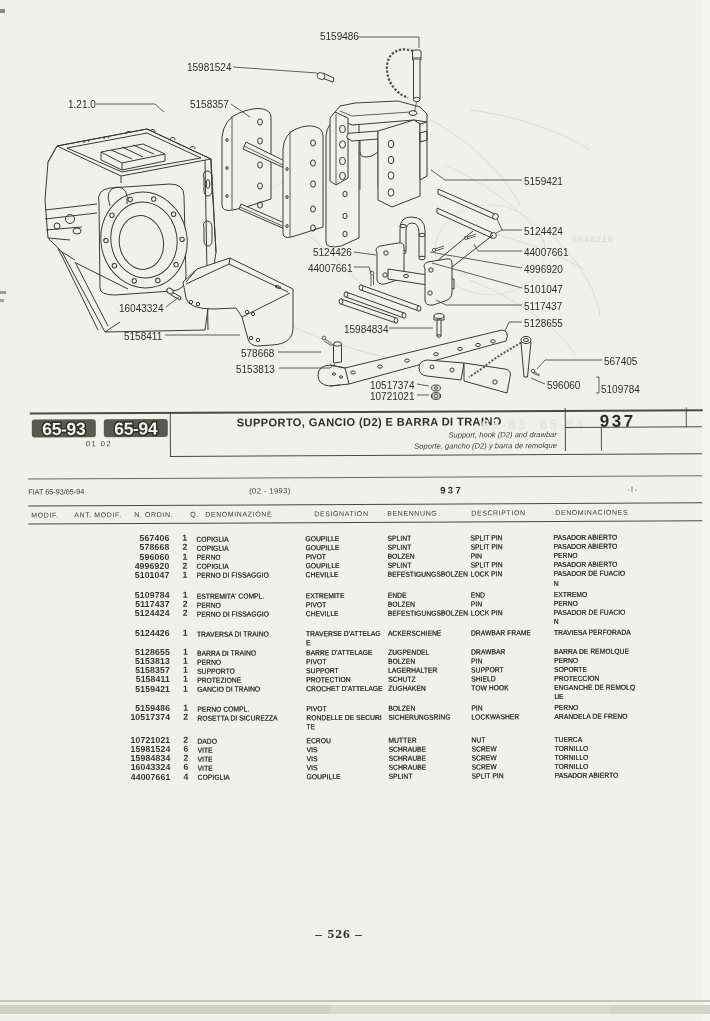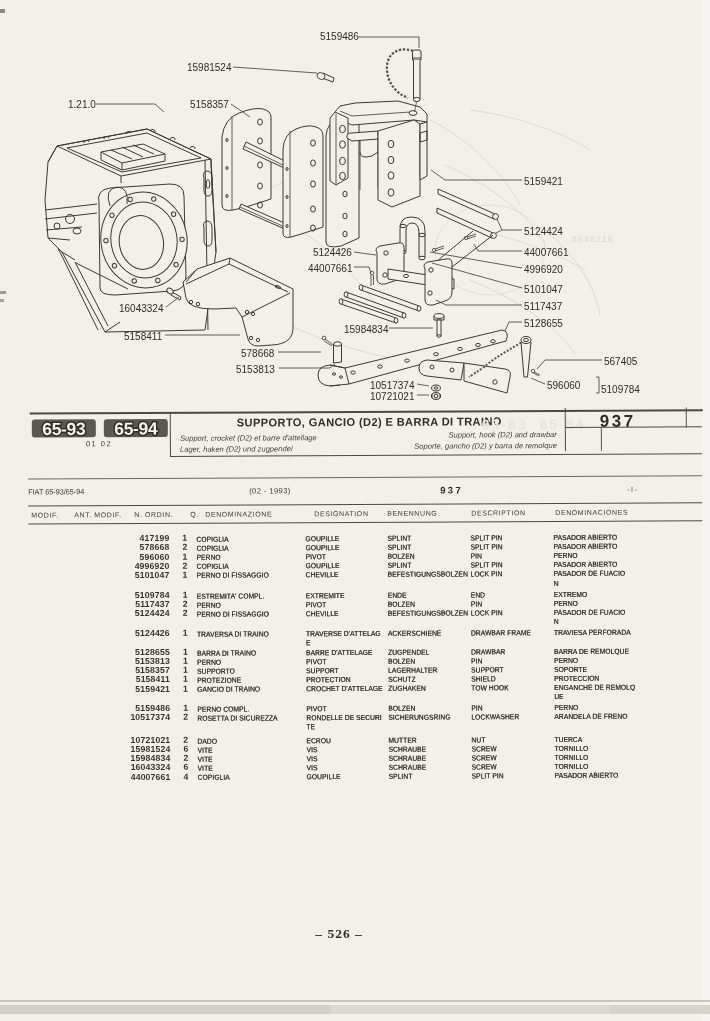--- a/index.html
+++ b/index.html
@@ -423,21 +423,20 @@
 <rect x="2" y="4" width="64" height="18" rx="3" fill="#5a5951"></rect>
 <text x="34" y="19.5" text-anchor="middle" font-family="Liberation Sans, sans-serif" font-size="17.5" font-weight="bold" letter-spacing="-0.3" fill="#f4f3ed" stroke="#2e2e28" stroke-width="3" paint-order="stroke" style="paint-order:stroke;">65-94</text>
 </svg>
 
 <div class="abs" style="left:86px;top:438px;font-size:7.5px;color:#3a3a34;letter-spacing:1.5px;">01 02</div>
 
 <div class="abs" style="left:170px;top:411px;width:1px;height:45px;background:#4a4a44;"></div>
 
 <div class="abs" style="left:237px;top:416px;font-size:11.3px;font-weight:bold;color:#2e2e2a;letter-spacing:0.4px;transform:scaleX(0.98);transform-origin:0 0;white-space:nowrap;">SUPPORTO, GANCIO (D2) E BARRA DI TRAINO</div>
 
-<div class="abs" style="left:180px;top:431.5px;font-size:7.6px;font-style:italic;color:#45453f;line-height:11px;white-space:nowrap;">Support, crocket (D2) et barre d'attellage<br>Lager, haken (D2) und zugpendel</div>
 
 <div class="abs" style="left:257px;top:430px;width:300px;text-align:right;font-size:7.6px;font-style:italic;color:#45453f;line-height:11px;">Support, hook (D2) and drawbar<br>Soporte, gancho (D2) y barra de remolque</div>
 
 <div class="abs" style="left:482px;top:417px;font-weight:bold;font-size:14px;color:#e7e6de;letter-spacing:2px;">65-83&nbsp; 65-84</div>
 
 <div class="abs" style="left:565px;top:409px;width:1px;height:43px;background:#4a4a44;"></div>
 <div class="abs" style="left:601px;top:428px;width:1px;height:24px;background:#55554f;"></div>
 <div class="abs" style="left:686px;top:409px;width:1px;height:20px;background:#55554f;"></div>
 
 <div class="hrule" style="left:565px;top:428px;width:137px;height:1.2px;"></div>
@@ -461,21 +460,21 @@
 <div class="colhead" style="left:190px;">Q.</div>
 <div class="colhead" style="left:205px;">DENOMINAZIONE</div>
 <div class="colhead" style="left:314px;">DESIGNATION</div>
 <div class="colhead" style="left:387px;">BENENNUNG</div>
 <div class="colhead" style="left:471px;">DESCRIPTION</div>
 <div class="colhead" style="left:555px;">DENOMINACIONES</div>
 
 <div class="hrule" style="left:28px;top:521.5px;width:674px;height:1.8px;"></div>
 
 <div class="tr" style="top:533.8px">
-      <span class="num" style="right:541px">417199</span>
+      <span class="num" style="right:541px">567406</span>
       <span class="num" style="left:182px">1</span>
       <span class="ct" style="left:196px">COPIGLIA</span>
       <span class="ct" style="left:305px">GOUPILLE</span>
       <span class="ct" style="left:387px">SPLINT</span>
       <span class="ct" style="left:470px">SPLIT PIN</span>
       <span class="ct" style="left:553px">PASADOR ABIERTO</span>
     </div>
 
 <div class="tr" style="top:542.9px">
       <span class="num" style="right:541px">578668</span>

